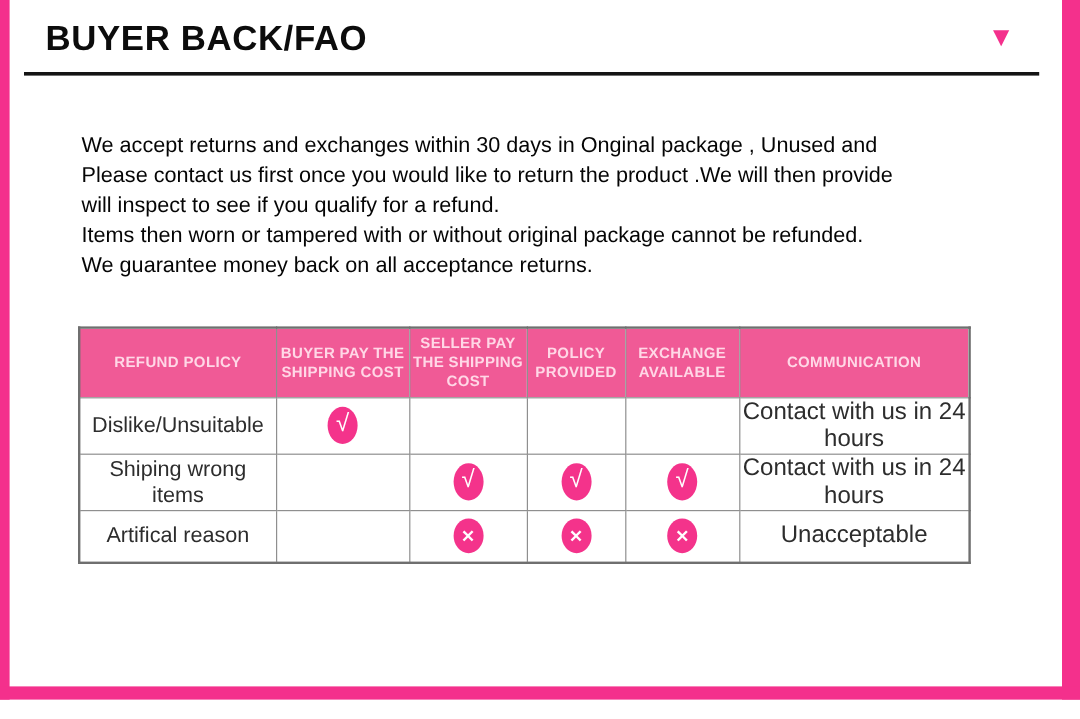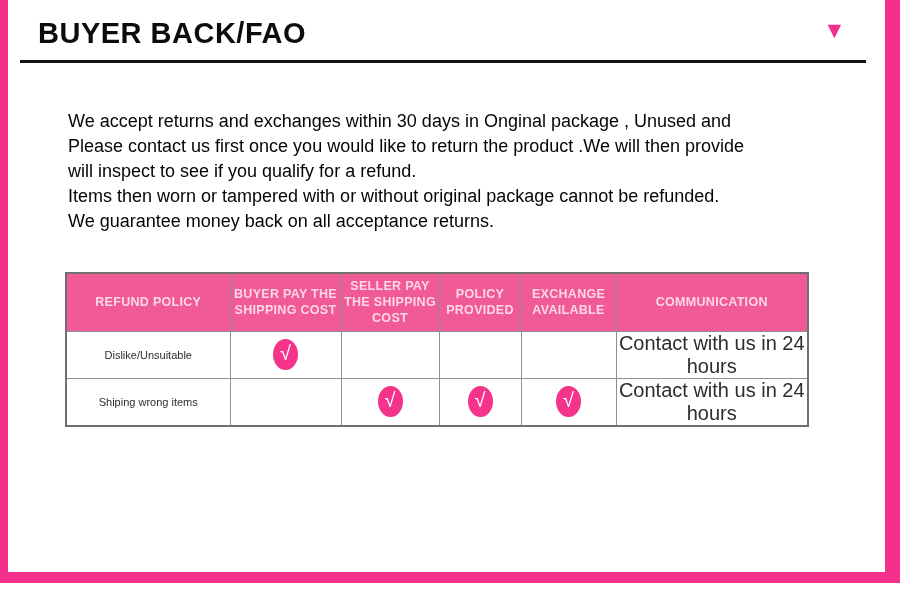--- a/index.html
+++ b/index.html
@@ -42,21 +42,21 @@
   .policy-table th, .policy-table td {
     border:1px solid #8f8f8f; text-align:center; vertical-align:middle; padding:0 2px;
     overflow:hidden;
   }
   .policy-table thead tr { height:58px; }
   .policy-table tbody tr { height:44px; }
   .policy-table th {
     background:var(--header-pink,#f05a96); color:var(--header-text,#ffd7e6);
     font-size:12.5px; font-weight:700; line-height:1.3; letter-spacing:0.3px;
   }
-  td.label-cell { font-size:11px; color:#2d2d2d; }
+  td.label-cell { font-size:18px; color:#2d2d2d; }
   td.comm-cell  { font-size:20px;   color:#2d2d2d; }
 
   
   .mark { display:none; }
   .mark[data-mark="check"], .mark[data-mark="cross"] {
     display:inline-flex; align-items:center; justify-content:center;
     width:25px; height:29px; border-radius:50%;
     background:var(--mark-pink,#f4338b); color:#ffffff;
     vertical-align:middle;
   }
@@ -113,16 +113,24 @@
         <td class="comm-cell">Contact with us in 24 hours</td>
       </tr>
       <tr>
         <td class="label-cell">Shiping wrong items</td>
         <td></td>
         <td><span class="mark" data-mark="check">√</span></td>
         <td><span class="mark" data-mark="check">√</span></td>
         <td><span class="mark" data-mark="check">√</span></td>
         <td class="comm-cell">Contact with us in 24 hours</td>
       </tr>
+      <tr>
+        <td class="label-cell">Artifical reason</td>
+        <td></td>
+        <td><span class="mark" data-mark="cross">✕</span></td>
+        <td><span class="mark" data-mark="cross">✕</span></td>
+        <td><span class="mark" data-mark="cross">✕</span></td>
+        <td class="comm-cell">Unacceptable</td>
+      </tr>
     </tbody>
   </table>
 
 </div>
 
 </body></html>

